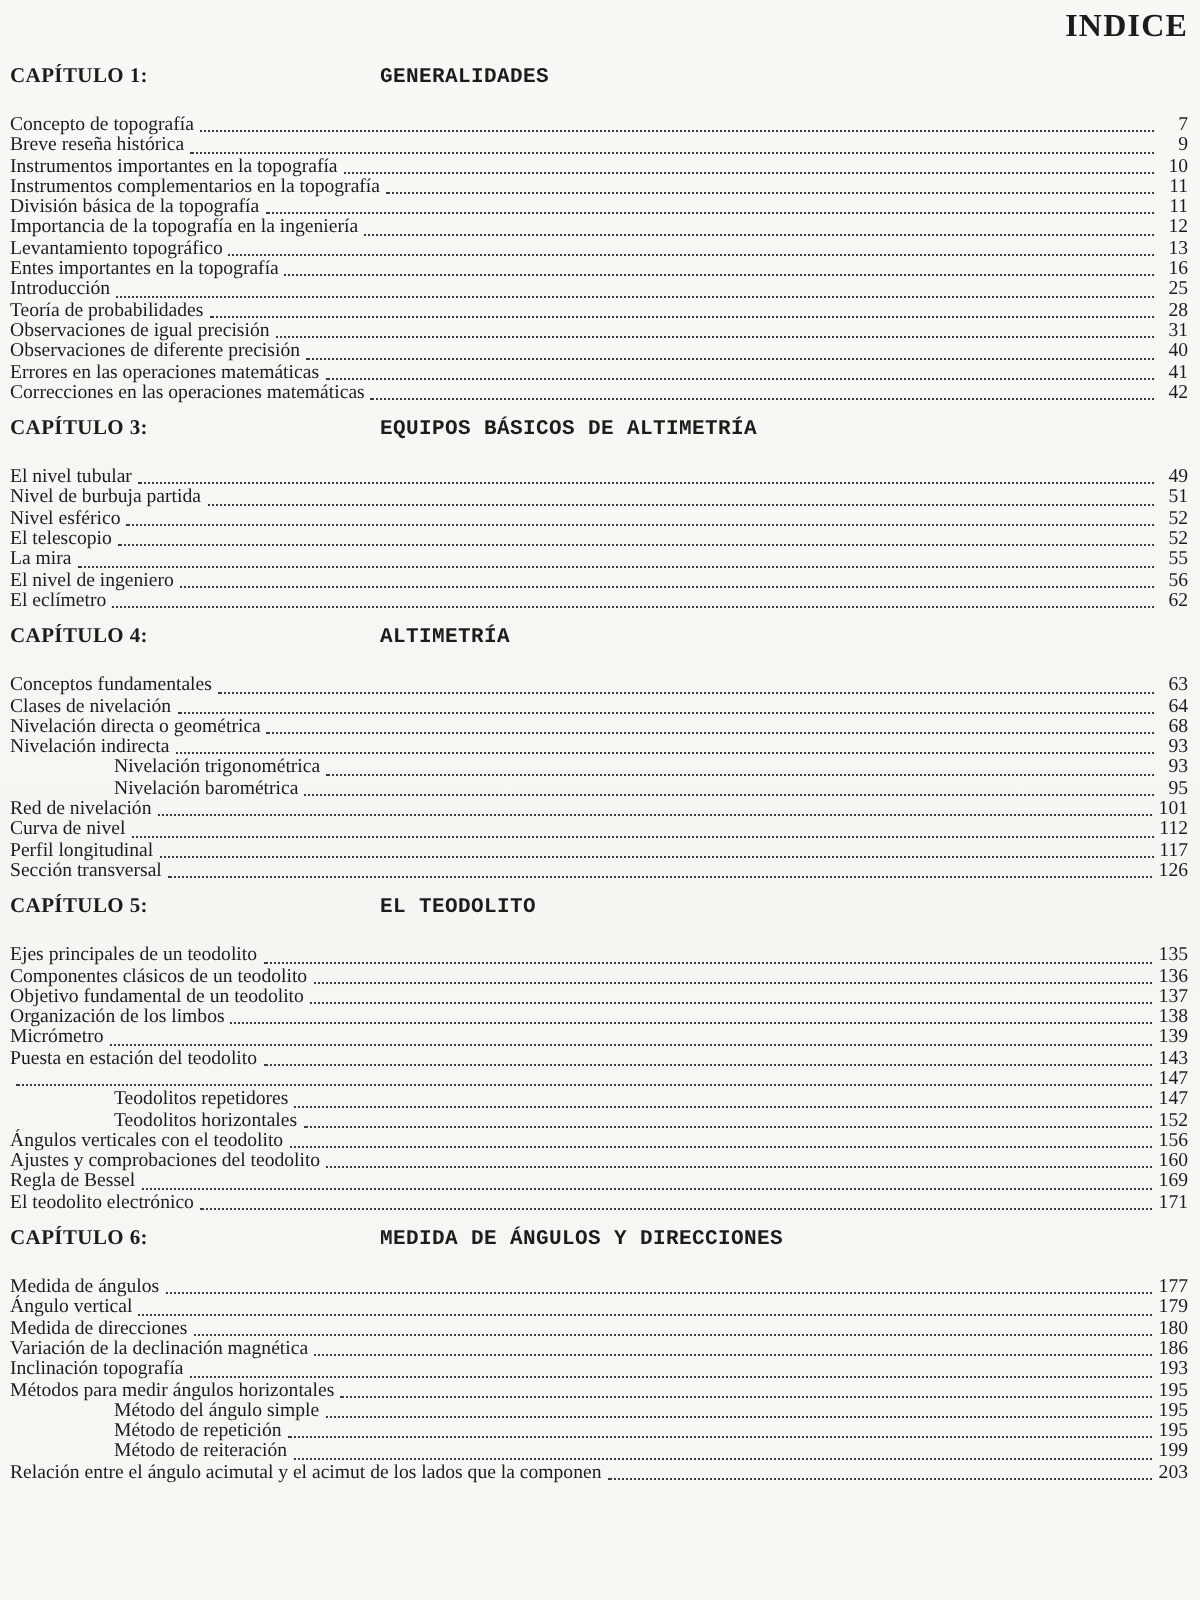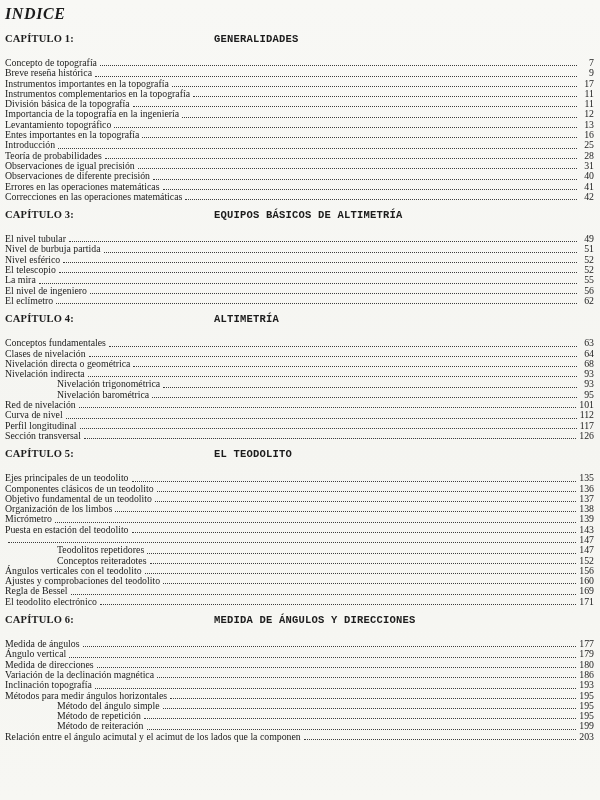--- a/index.html
+++ b/index.html
@@ -13,35 +13,33 @@
   .page {
     width: 600px;
     height: 800px;
     padding: 5px 6px 0 5px;
     background: linear-gradient(180deg, #f8f8f5 0%, #f5f5f1 55%, #f7f7f3 100%);
   }
   .title {
     font-size: 16px;
     line-height: 17px;
     font-weight: bold;
-    text-align: left;
+    text-align: right;
     letter-spacing: 0.6px;
     margin-bottom: 11px;
-    font-style: italic;
   }
   .chapter-heading {
     display: flex;
     align-items: flex-start;
     font-weight: bold;
     font-size: 10.5px;
     line-height: 12px;
     margin-top: 7px;
     margin-bottom: 13px;
     letter-spacing: 0.2px;
-    gap: 24px;
   }
   .chapter-label {
     flex: 0 0 185px;
   }
   .chapter-title {
     flex: 1 1 auto;
     font-family: Liberation Mono, monospace;
   }
   .entry {
     display: flex;
@@ -86,21 +84,21 @@
           <span class="entry-page">7</span>
         </div>
         <div class="entry">
           <span class="entry-text">Breve reseña histórica</span>
           <span class="leader"></span>
           <span class="entry-page">9</span>
         </div>
         <div class="entry">
           <span class="entry-text">Instrumentos importantes en la topografía</span>
           <span class="leader"></span>
-          <span class="entry-page">17</span>
+          <span class="entry-page">10</span>
         </div>
         <div class="entry">
           <span class="entry-text">Instrumentos complementarios en la topografía</span>
           <span class="leader"></span>
           <span class="entry-page">11</span>
         </div>
         <div class="entry">
           <span class="entry-text">División básica de la topografía</span>
           <span class="leader"></span>
           <span class="entry-page">11</span>
@@ -288,21 +286,21 @@
         <div class="entry">
           <span class="leader"></span>
           <span class="entry-page">147</span>
         </div>
         <div class="entry indent">
           <span class="entry-text">Teodolitos repetidores</span>
           <span class="leader"></span>
           <span class="entry-page">147</span>
         </div>
         <div class="entry indent">
-          <span class="entry-text">Conceptos reiteradotes</span>
+          <span class="entry-text">Teodolitos horizontales</span>
           <span class="leader"></span>
           <span class="entry-page">152</span>
         </div>
         <div class="entry">
           <span class="entry-text">Ángulos verticales con el teodolito</span>
           <span class="leader"></span>
           <span class="entry-page">156</span>
         </div>
         <div class="entry">
           <span class="entry-text">Ajustes y comprobaciones del teodolito</span>

